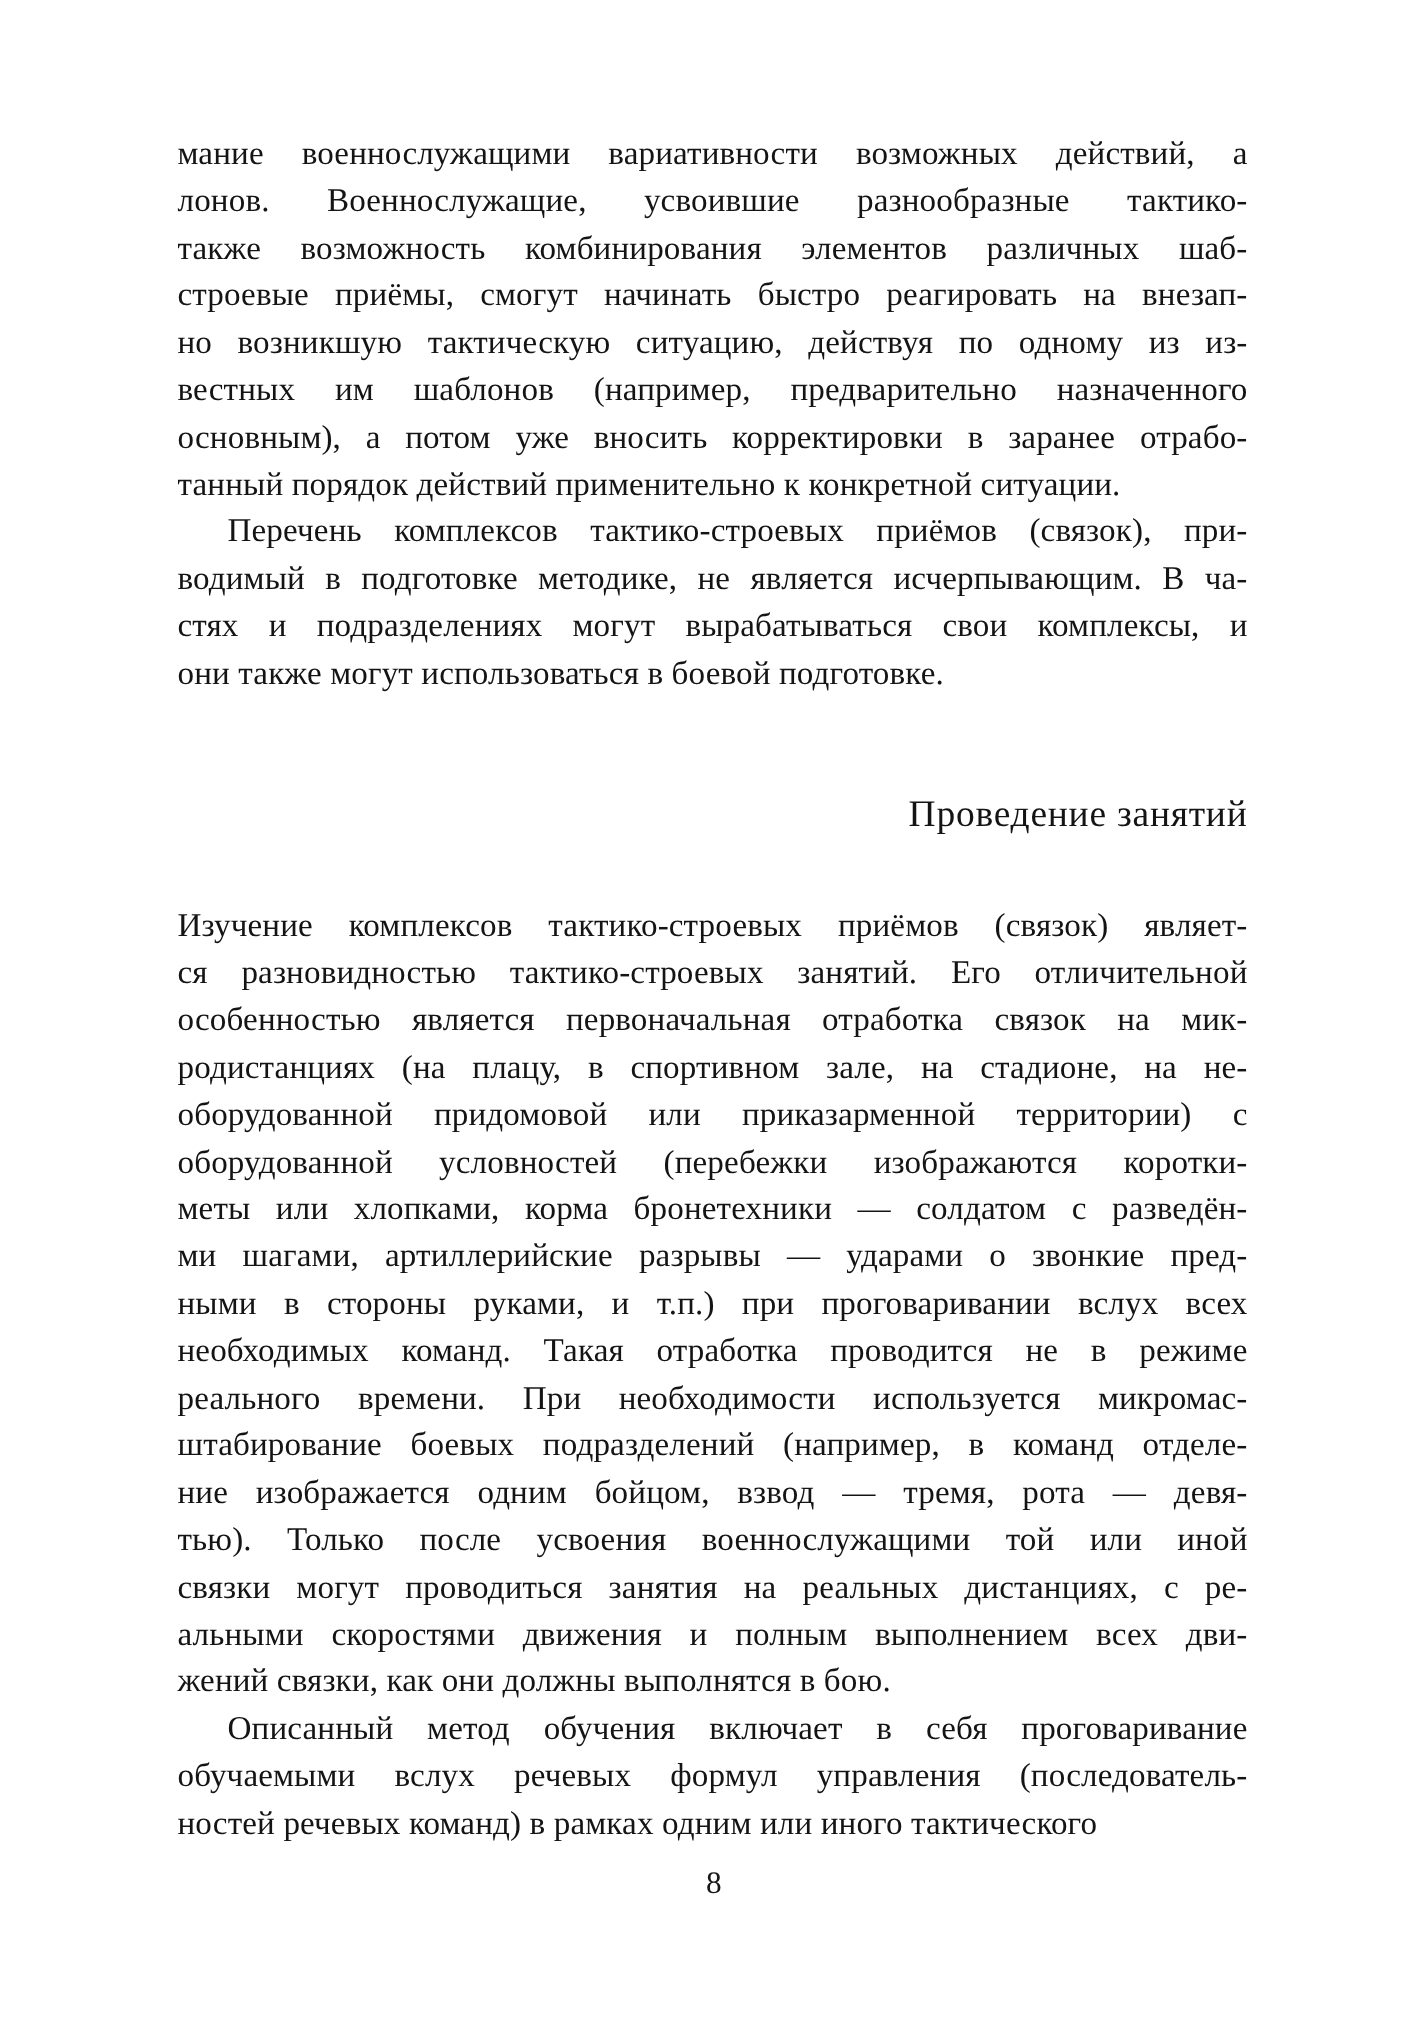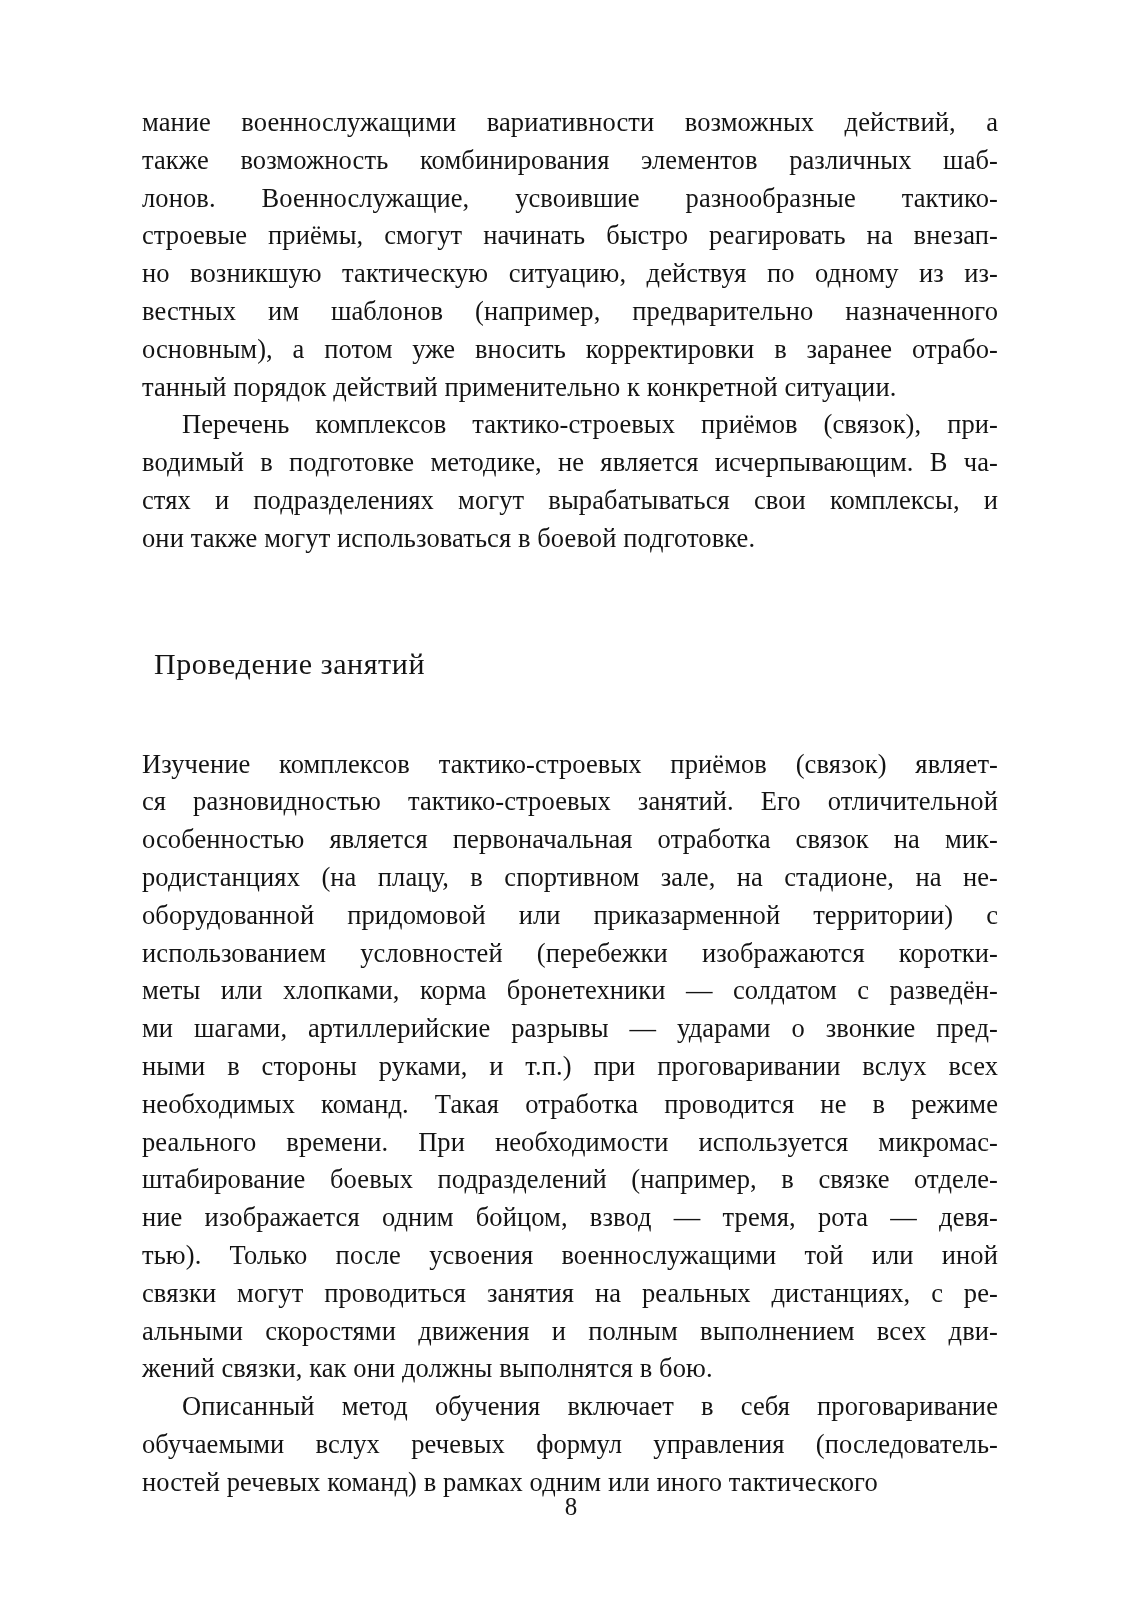--- a/index.html
+++ b/index.html
@@ -59,25 +59,25 @@
   .line.indent {
     text-indent: 40px;
   }
 
   
   .line {
     white-space: normal;
   }
 
   .section-heading {
-    margin: 12px;
+    margin: 0;
     font-size: 30px;
     line-height: 40px;
     font-weight: normal;
-    text-align: left;
+    text-align: right;
     color: #141414;
     letter-spacing: 0.6px;
   }
 
   .gap-before-heading { height: 74px; }
   .gap-after-heading  { height: 50px; }
 
   .folio {
     position: absolute;
     left: 0;
@@ -91,22 +91,22 @@
 </style>
 </head>
 <body>
 
 <div class="page">
 
   <div class="text-column">
 
     <div class="para">
         <span class="line">мание военнослужащими вариативности возможных действий, а</span>
+        <span class="line">лонов. Военнослужащие, усвоившие разнообразные тактико-</span>
         <span class="line">также возможность комбинирования элементов различных шаб-</span>
-        <span class="line">лонов. Военнослужащие, усвоившие разнообразные тактико-</span>
         <span class="line">строевые приёмы, смогут начинать быстро реагировать на внезап-</span>
         <span class="line">но возникшую тактическую ситуацию, действуя по одному из из-</span>
         <span class="line">вестных им шаблонов (например, предварительно назначенного</span>
         <span class="line">основным), а потом уже вносить корректировки в заранее отрабо-</span>
         <span class="line last">танный порядок действий применительно к конкретной ситуации.</span>
       </div>
 
     <div class="para">
         <span class="line indent">Перечень комплексов тактико-строевых приёмов (связок), при-</span>
         <span class="line">водимый в подготовке методике, не является исчерпывающим. В ча-</span>
@@ -119,27 +119,27 @@
     <h2 class="section-heading">Проведение занятий</h2>
 
     <div class="gap-after-heading"></div>
 
     <div class="para">
         <span class="line">Изучение комплексов тактико-строевых приёмов (связок) являет-</span>
         <span class="line">ся разновидностью тактико-строевых занятий. Его отличительной</span>
         <span class="line">особенностью является первоначальная отработка связок на мик-</span>
         <span class="line">родистанциях (на плацу, в спортивном зале, на стадионе, на не-</span>
         <span class="line">оборудованной придомовой или приказарменной территории) с</span>
-        <span class="line">использованием условностей (перебежки изображаются коротки-</span>
+        <span class="line">оборудованной условностей (перебежки изображаются коротки-</span>
         <span class="line">меты или хлопками, корма бронетехники — солдатом с разведён-</span>
         <span class="line">ми шагами, артиллерийские разрывы — ударами о звонкие пред-</span>
         <span class="line">ными в стороны руками, и т.п.) при проговаривании вслух всех</span>
         <span class="line">необходимых команд. Такая отработка проводится не в режиме</span>
         <span class="line">реального времени. При необходимости используется микромас-</span>
-        <span class="line">штабирование боевых подразделений (например, в связке отделе-</span>
+        <span class="line">штабирование боевых подразделений (например, в команд отделе-</span>
         <span class="line">ние изображается одним бойцом, взвод — тремя, рота — девя-</span>
         <span class="line">тью). Только после усвоения военнослужащими той или иной</span>
         <span class="line">связки могут проводиться занятия на реальных дистанциях, с ре-</span>
         <span class="line">альными скоростями движения и полным выполнением всех дви-</span>
         <span class="line last">жений связки, как они должны выполнятся в бою.</span>
       </div>
 
     <div class="para">
         <span class="line indent">Описанный метод обучения включает в себя проговаривание</span>
         <span class="line">обучаемыми вслух речевых формул управления (последователь-</span>

